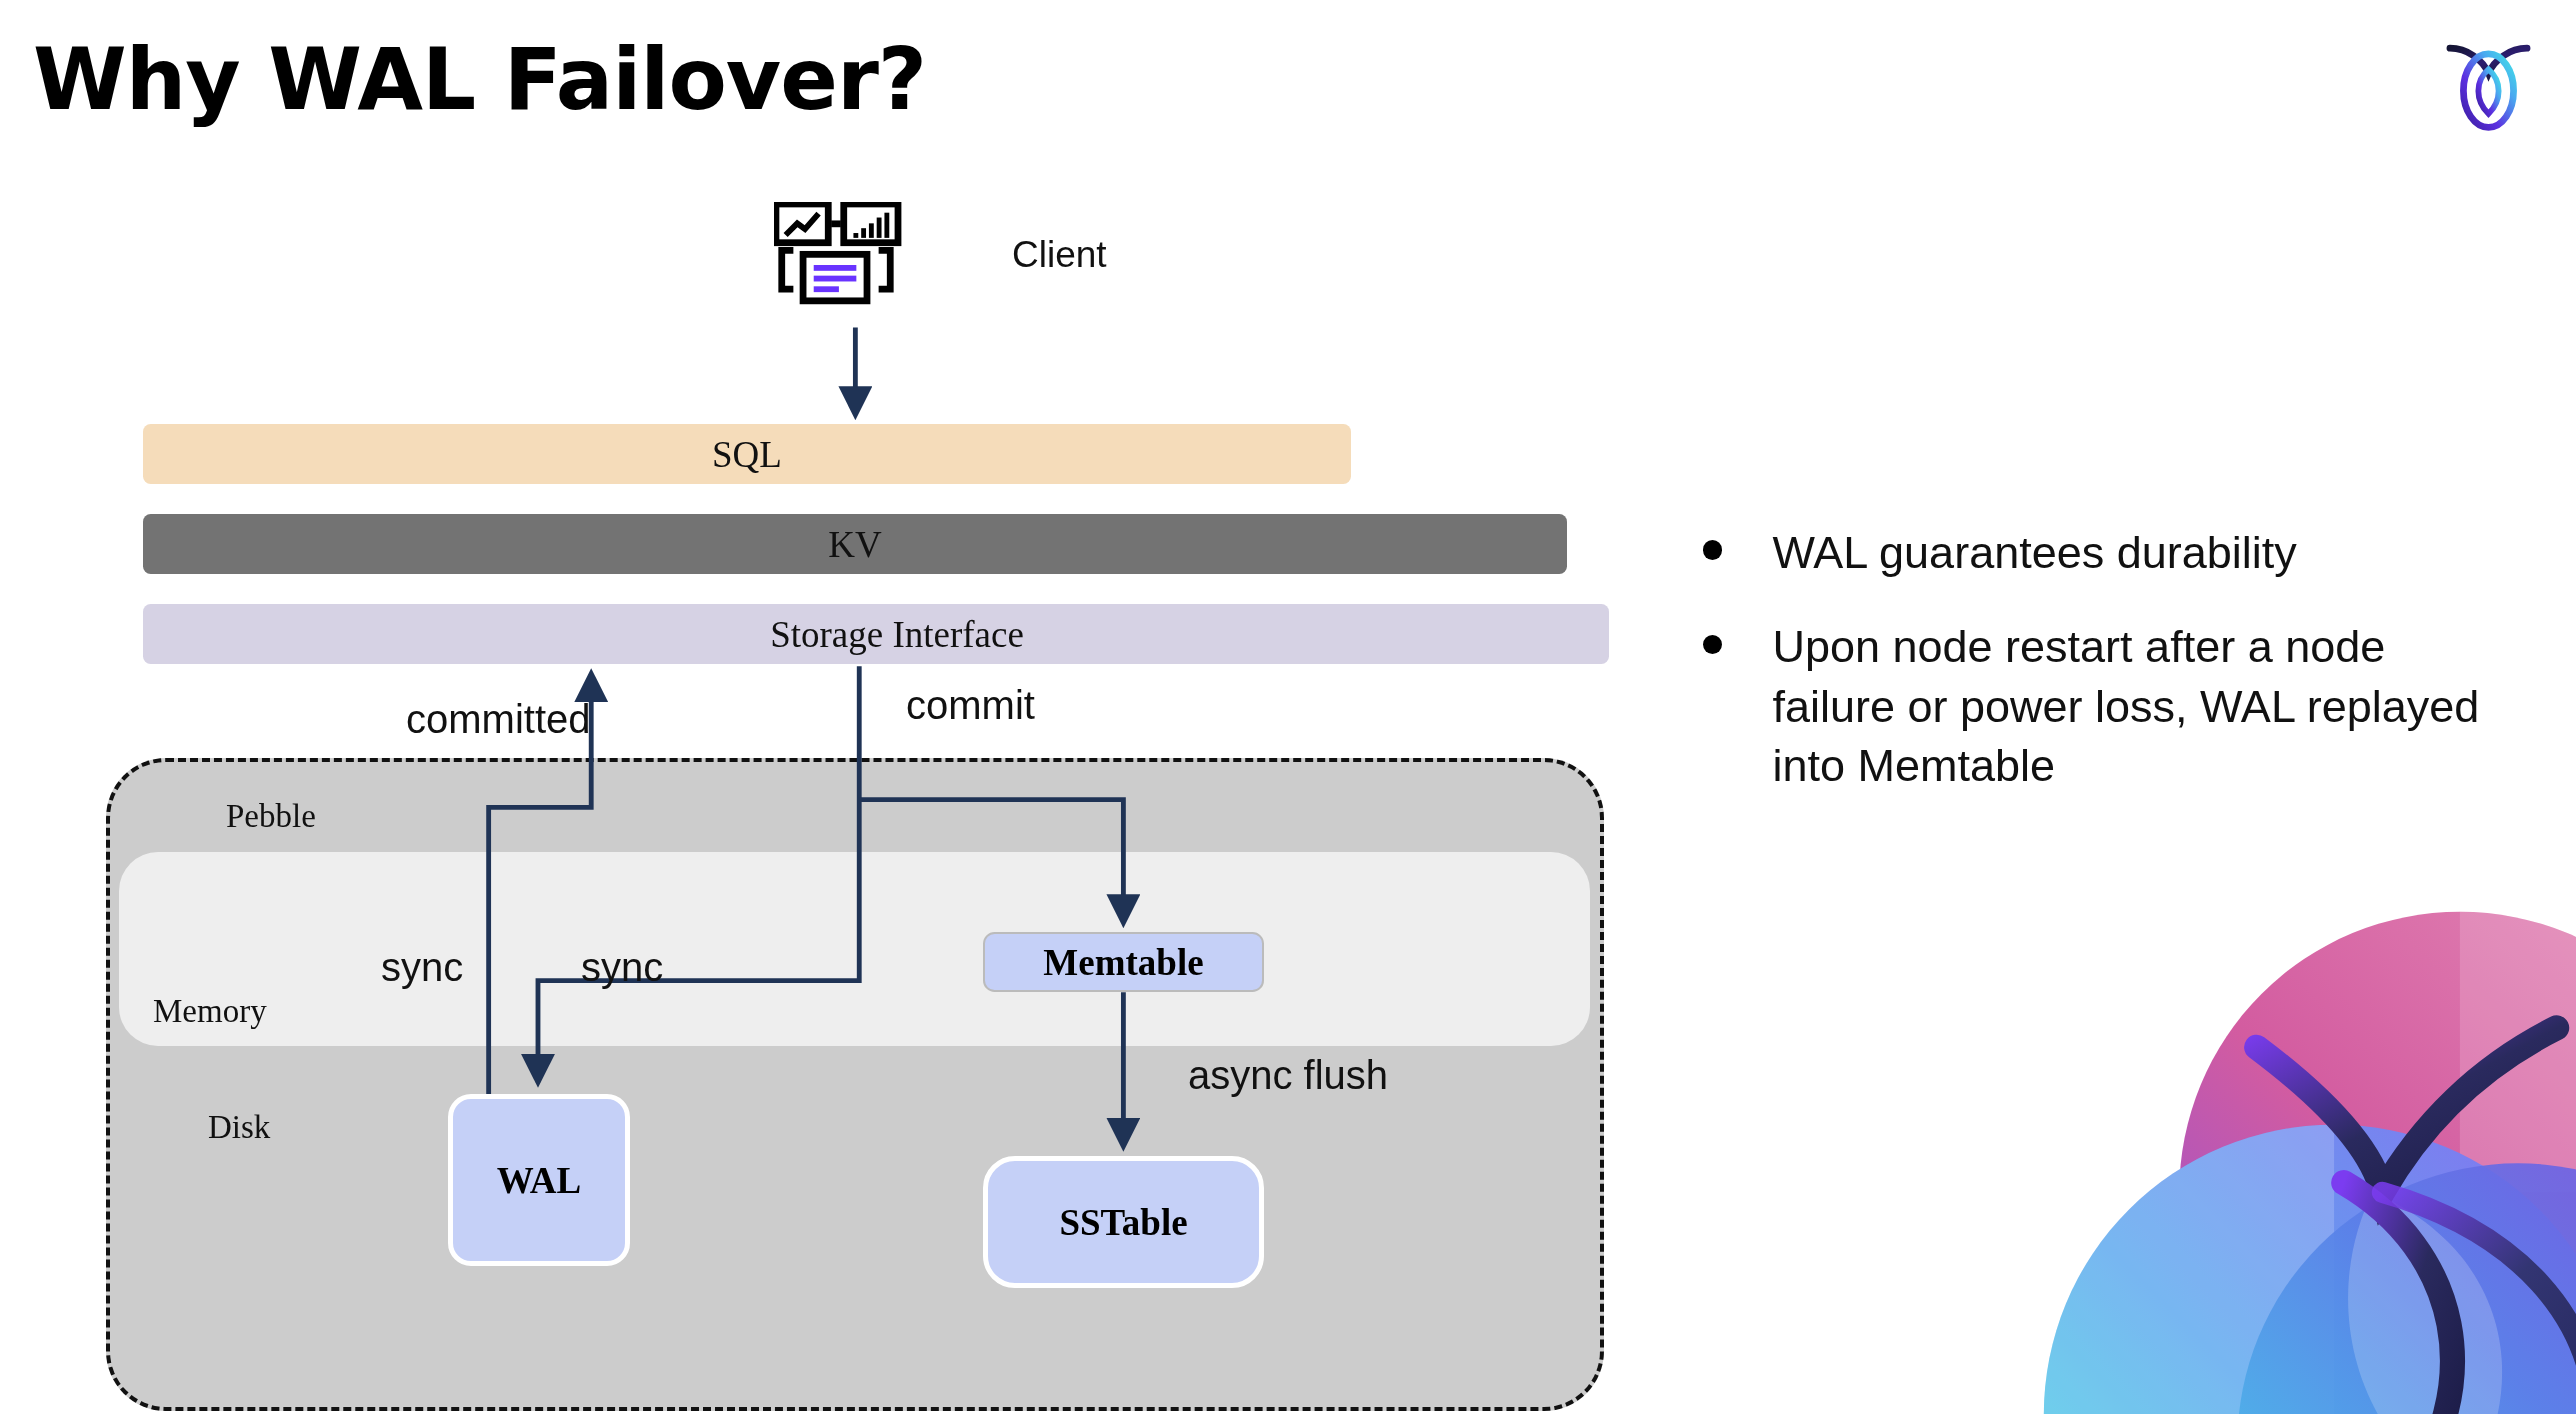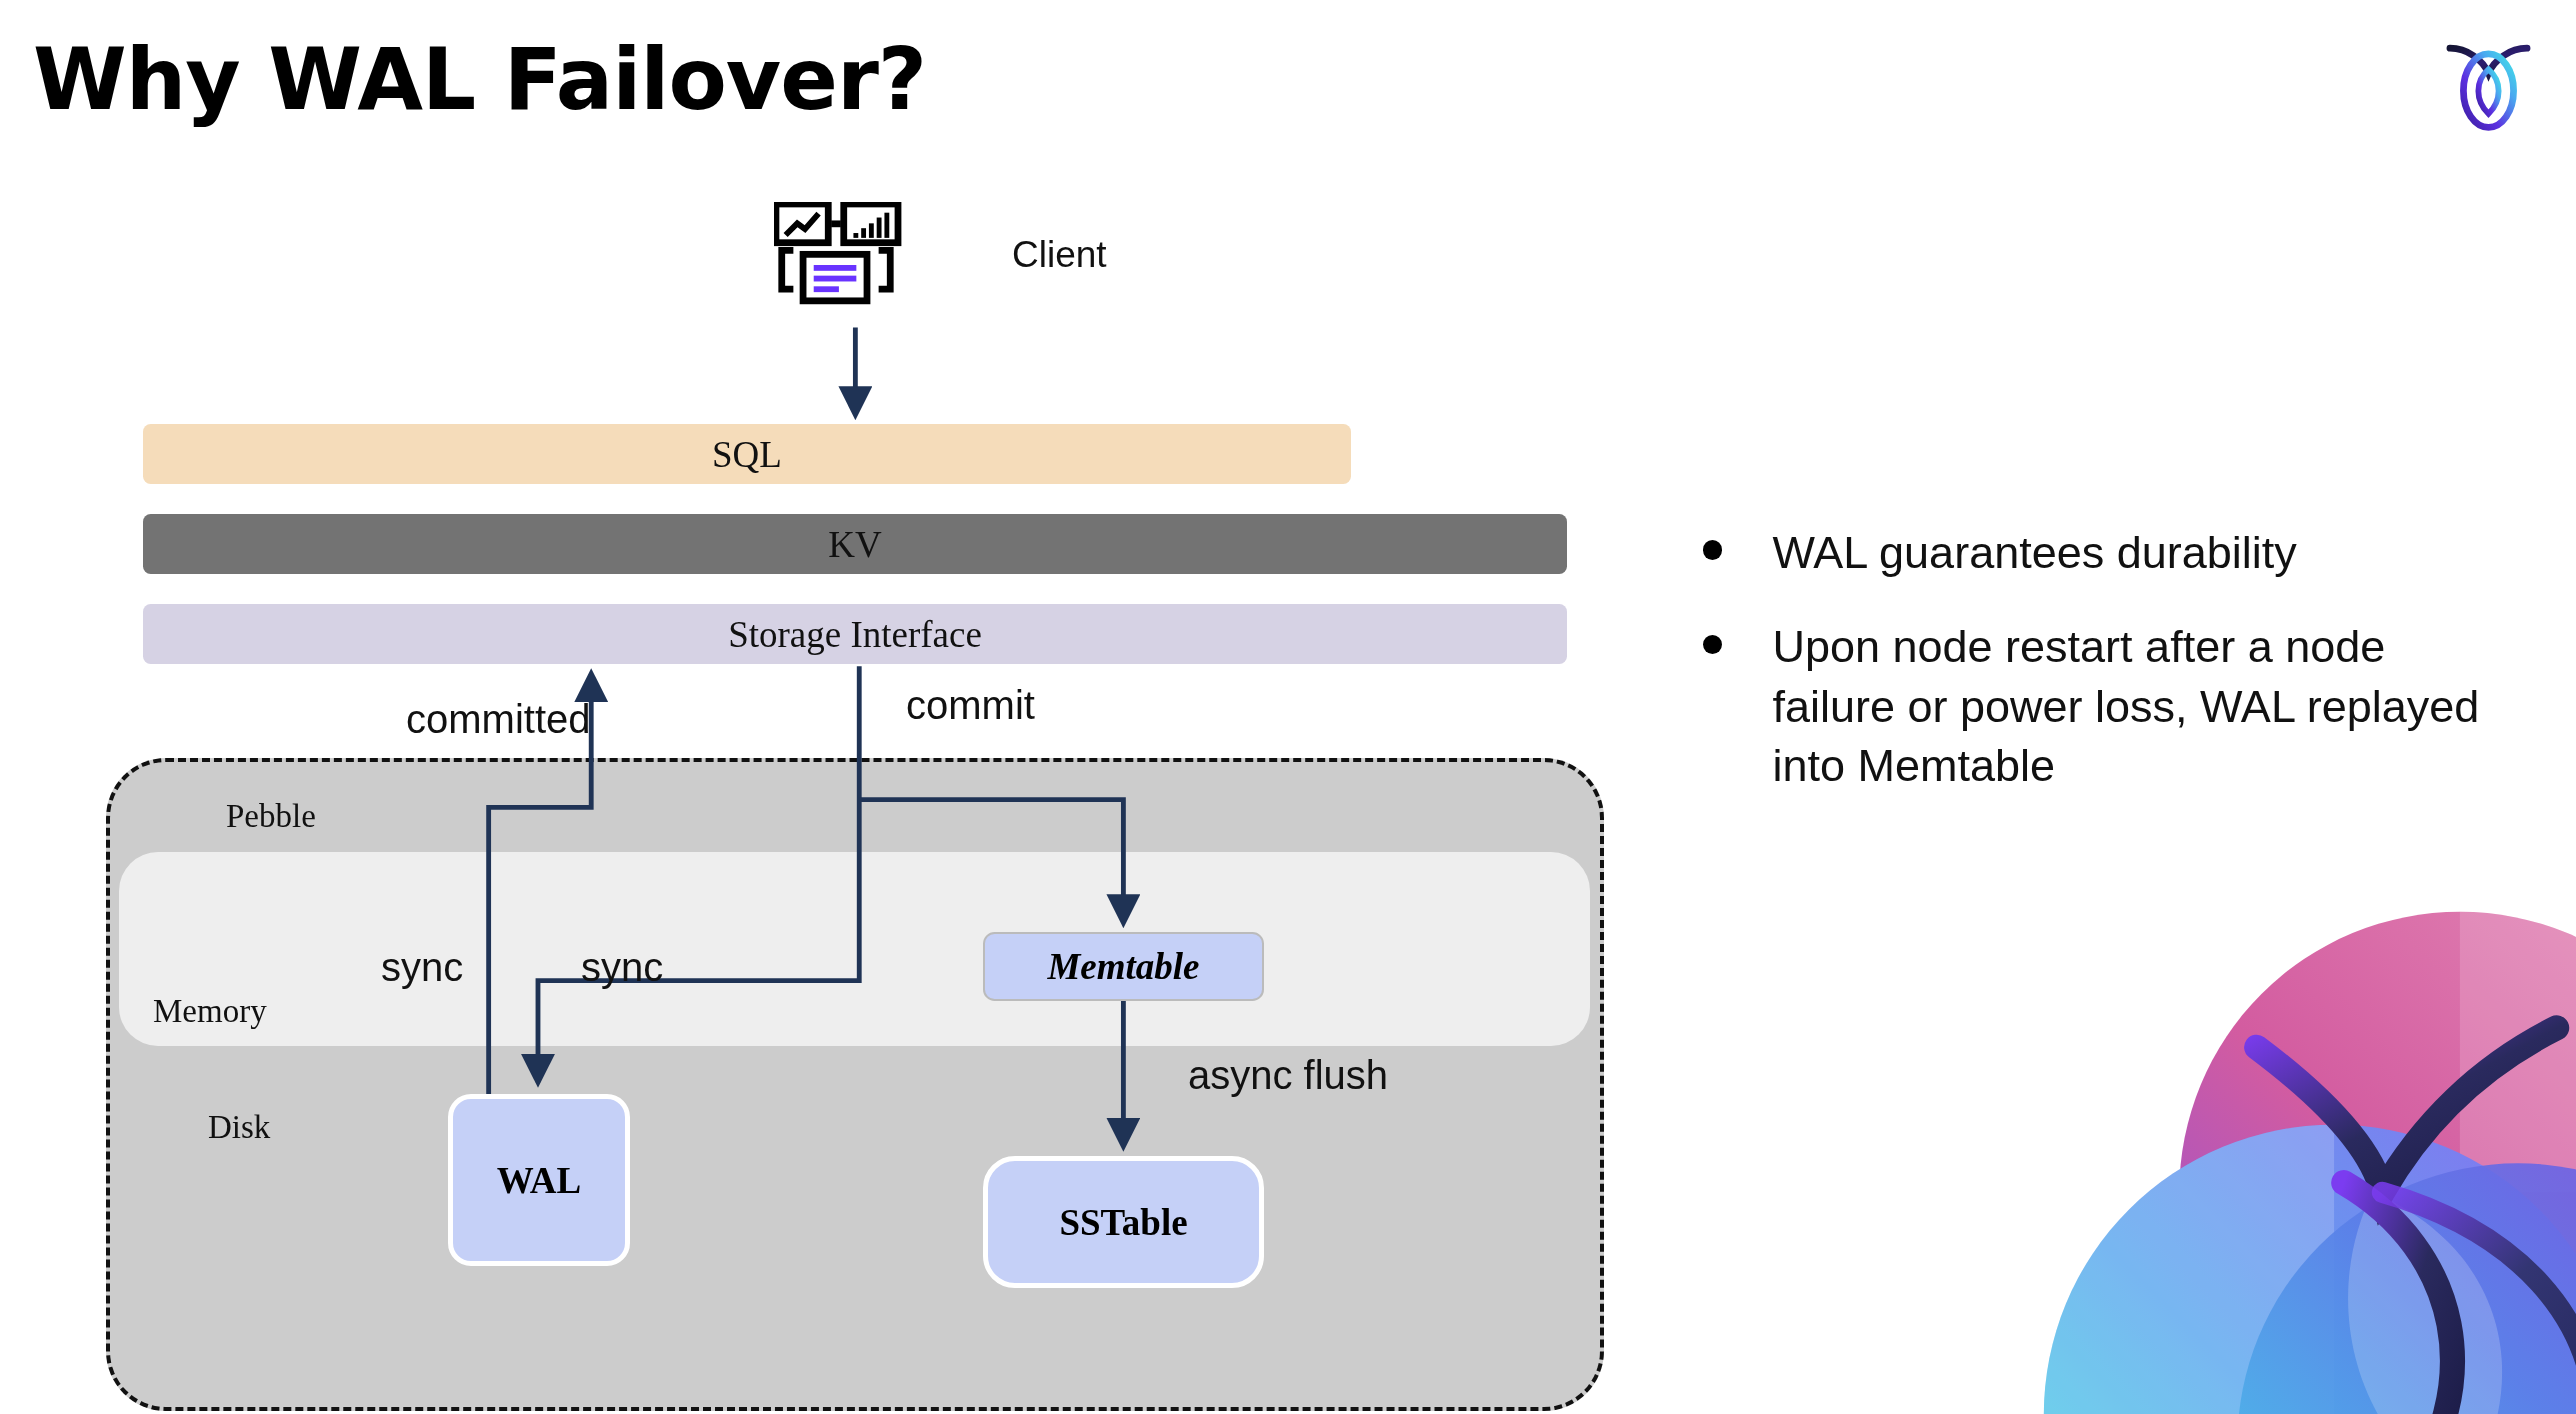--- a/index.html
+++ b/index.html
@@ -67,21 +67,21 @@
     border-radius: 7.7px;
     display: flex;
     align-items: center;
     justify-content: center;
     font-family: "Liberation Serif", serif;
     font-size: 37px;
     color: #111111;
   }
   #bar-sql     { left: 143px; top: 416px; width: 1208px; background: #f5dcba; }
   #bar-kv      { left: 143px; top: 506px; width: 1424px; background: #737373; }
-  #bar-storage { left: 143px; top: 596px; width: 1424px; background: #d6d2e4; }
+  #bar-storage { left: 143px; top: 596px; width: 1424px; background: #d6d2e4; padding-left: 42px; }
 
   
   #pebble-outer {
     position: absolute;
     left: 106px;
     top: 750px;
     width: 1498px;
     height: 653px;
     background: #cccccc;
     border: 4.8px dashed #111111;
@@ -115,22 +115,22 @@
     display: flex;
     align-items: center;
     justify-content: center;
     font-family: "Liberation Serif", serif;
     font-weight: bold;
     font-size: 37px;
     color: #000000;
     box-sizing: border-box;
   }
   #node-memtable {
-    left: 983px; top: 924px; width: 281px; height: 69px;
-    border: 2.9px solid #bbbbbb; border-radius: 11.6px; font-style: italic;
+    left: 983px; top: 924px; width: 281px; height: 60px;
+    border: 2.9px solid #bbbbbb; border-radius: 11.6px;
   }
   #node-wal {
     left: 448px; top: 1086px; width: 182px; height: 172px;
     border: 5.8px solid #ffffff; border-radius: 23px;
   }
   #node-sstable {
     left: 983px; top: 1148px; width: 281px; height: 132px;
     border: 5.8px solid #ffffff; border-radius: 32px; font-family: Liberation Serif, serif;
   }
 

